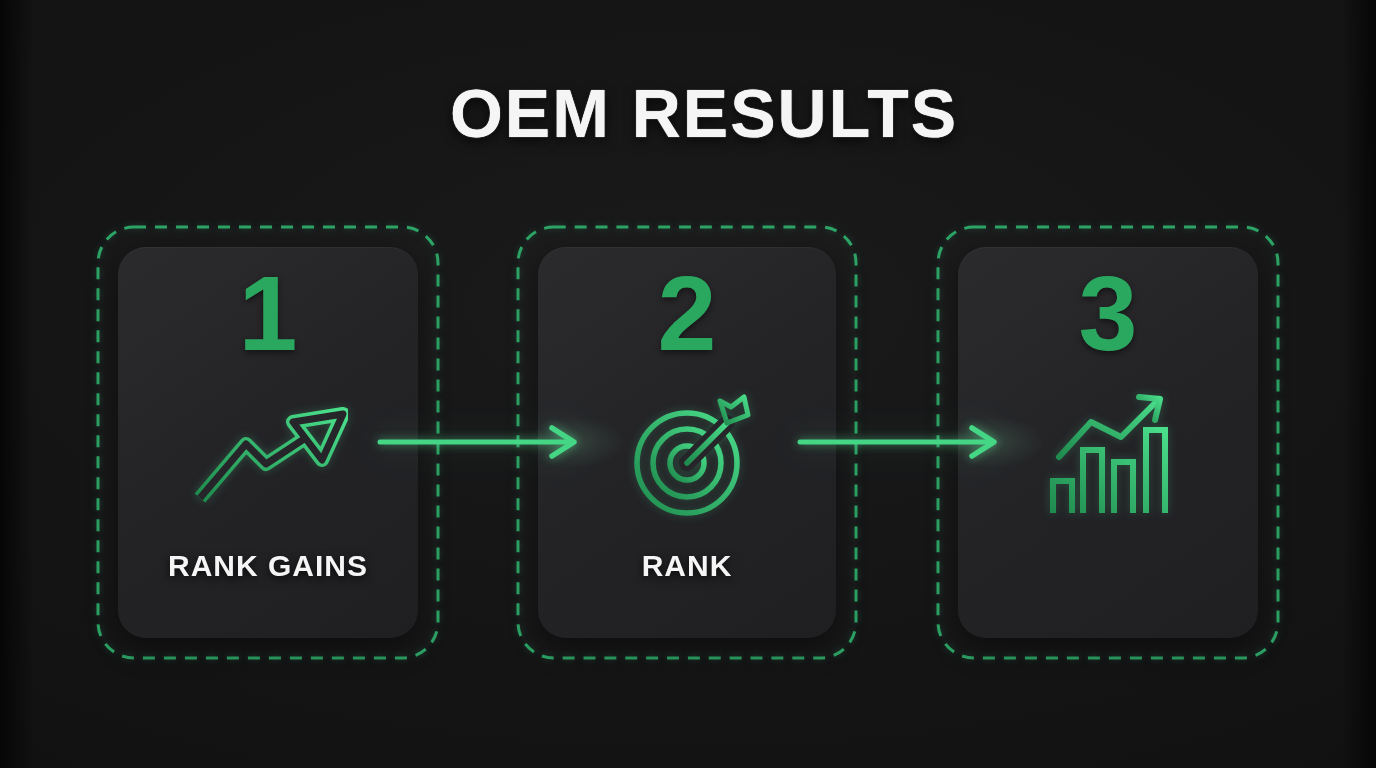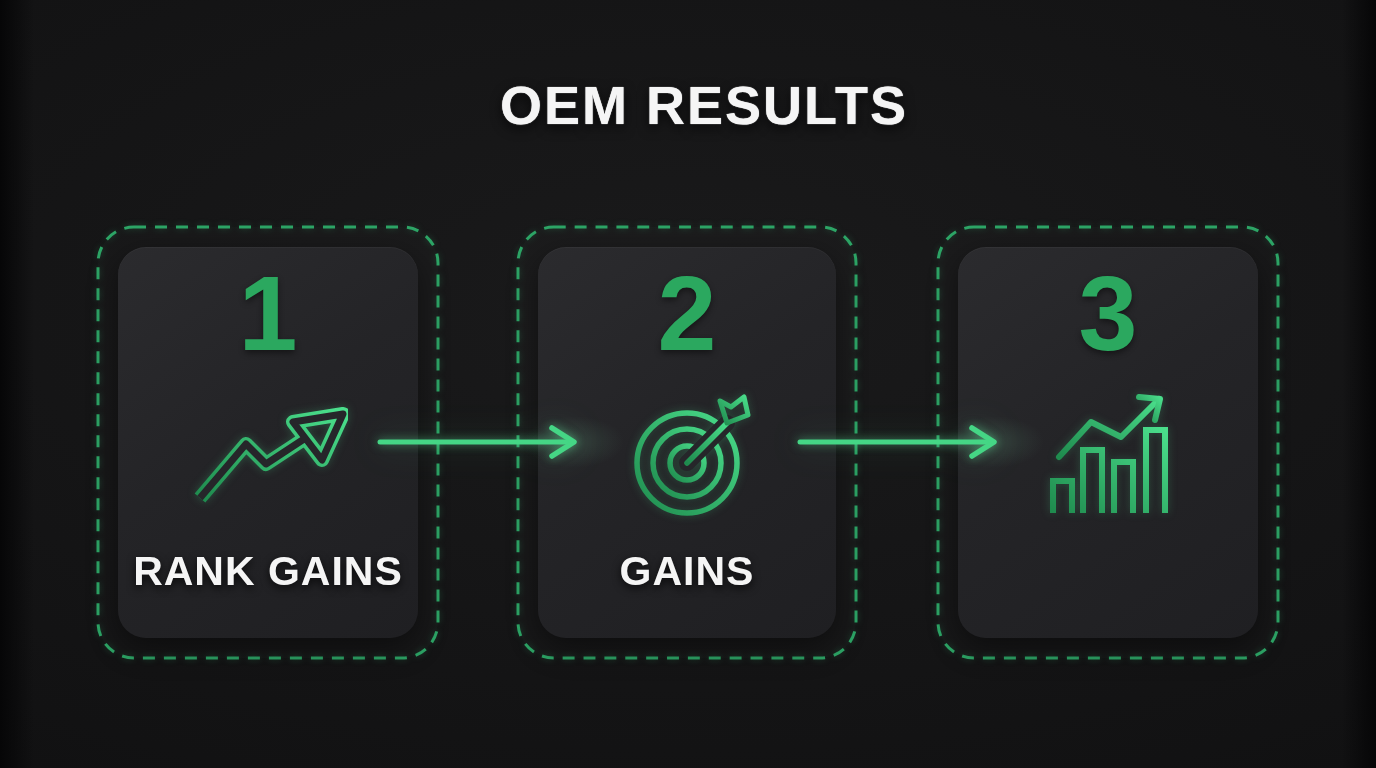--- a/index.html
+++ b/index.html
@@ -14,21 +14,21 @@
     width: 1376px; height: 768px;
     background:
       linear-gradient(90deg, #060607 0px, rgba(6,6,7,0) 34px, rgba(6,6,7,0) 1342px, #060607 1376px),
       radial-gradient(140% 120% at 50% 40%, #1a1a1b 0%, #121213 55%, #0a0a0b 100%);
   }
   .title {
     position: absolute;
     left: 0; right: 0; top: 74px;
     margin: 0;
     text-align: center;
-    font-size: 54px;
+    font-size: 68px;
     font-weight: 800;
     letter-spacing: 2px;
     color: var(--text-white, #f5f5f5);
     text-shadow: 0 0 1px #ffffff, 0 4px 12px rgba(0,0,0,0.7);
     padding-left: 32px;
   }
   .step-card {
     position: absolute;
     top: 225px;
     height: 435px;
@@ -56,21 +56,21 @@
     text-shadow: 0 3px 6px rgba(0,0,0,0.45);
   }
   .icon-zone {
     position: absolute; top: 140px; left: 0; right: 0; height: 140px;
     display: flex; align-items: center; justify-content: center;
   }
   .icon { filter: drop-shadow(0 0 4px rgba(70,210,140,0.25)); }
   .label {
     position: absolute; top: 304px; left: 0; right: 0;
     text-align: center;
-    font-size: 41px; line-height: 1;
+    font-size: 30px; line-height: 1;
     font-weight: 800;
     letter-spacing: 1px;
     color: var(--text-white, #f2f2f2);
     text-shadow: 0 3px 8px rgba(0,0,0,0.75);
   }
   .connector {
     position: absolute;
     filter: drop-shadow(0 0 5px rgba(98,240,160,0.5)) drop-shadow(0 0 16px rgba(98,240,160,0.18));
     z-index: 5;
   }
@@ -129,21 +129,21 @@
             </linearGradient>
           </defs>
           <circle cx="64" cy="70" r="50" fill="none" stroke="url(#g2)" stroke-width="5.5"></circle>
           <circle cx="64" cy="70" r="34" fill="none" stroke="url(#g2)" stroke-width="5.5"></circle>
           <circle cx="64" cy="70" r="17" fill="none" stroke="url(#g2)" stroke-width="5.5"></circle>
           <line x1="64" y1="70" x2="104" y2="30" stroke="#26262a" stroke-width="16" stroke-linecap="round"></line>
           <line x1="64" y1="70" x2="104" y2="30" stroke="url(#g2)" stroke-width="5.5" stroke-linecap="round"></line>
           <path d="M104,30 L97,8 L108,14 L121,4 L125,22 Z" fill="none" stroke="url(#g2)" stroke-width="5" stroke-linejoin="round"></path>
         </svg>
       </div>
-      <div class="label">GAINS</div>
+      <div class="label">RANK</div>
     </div>
   </section>
 
   <section class="step-card card-3">
     <svg class="dash-border" viewBox="0 0 344 435" preserveAspectRatio="none">
       <rect x="2" y="2" width="340" height="431" rx="36" fill="rgba(255,255,255,0.015)" stroke="#2DA566" stroke-width="3" stroke-dasharray="12 9"></rect>
     </svg>
     <div class="inner">
       <div class="num">3</div>
       <div class="icon-zone">

